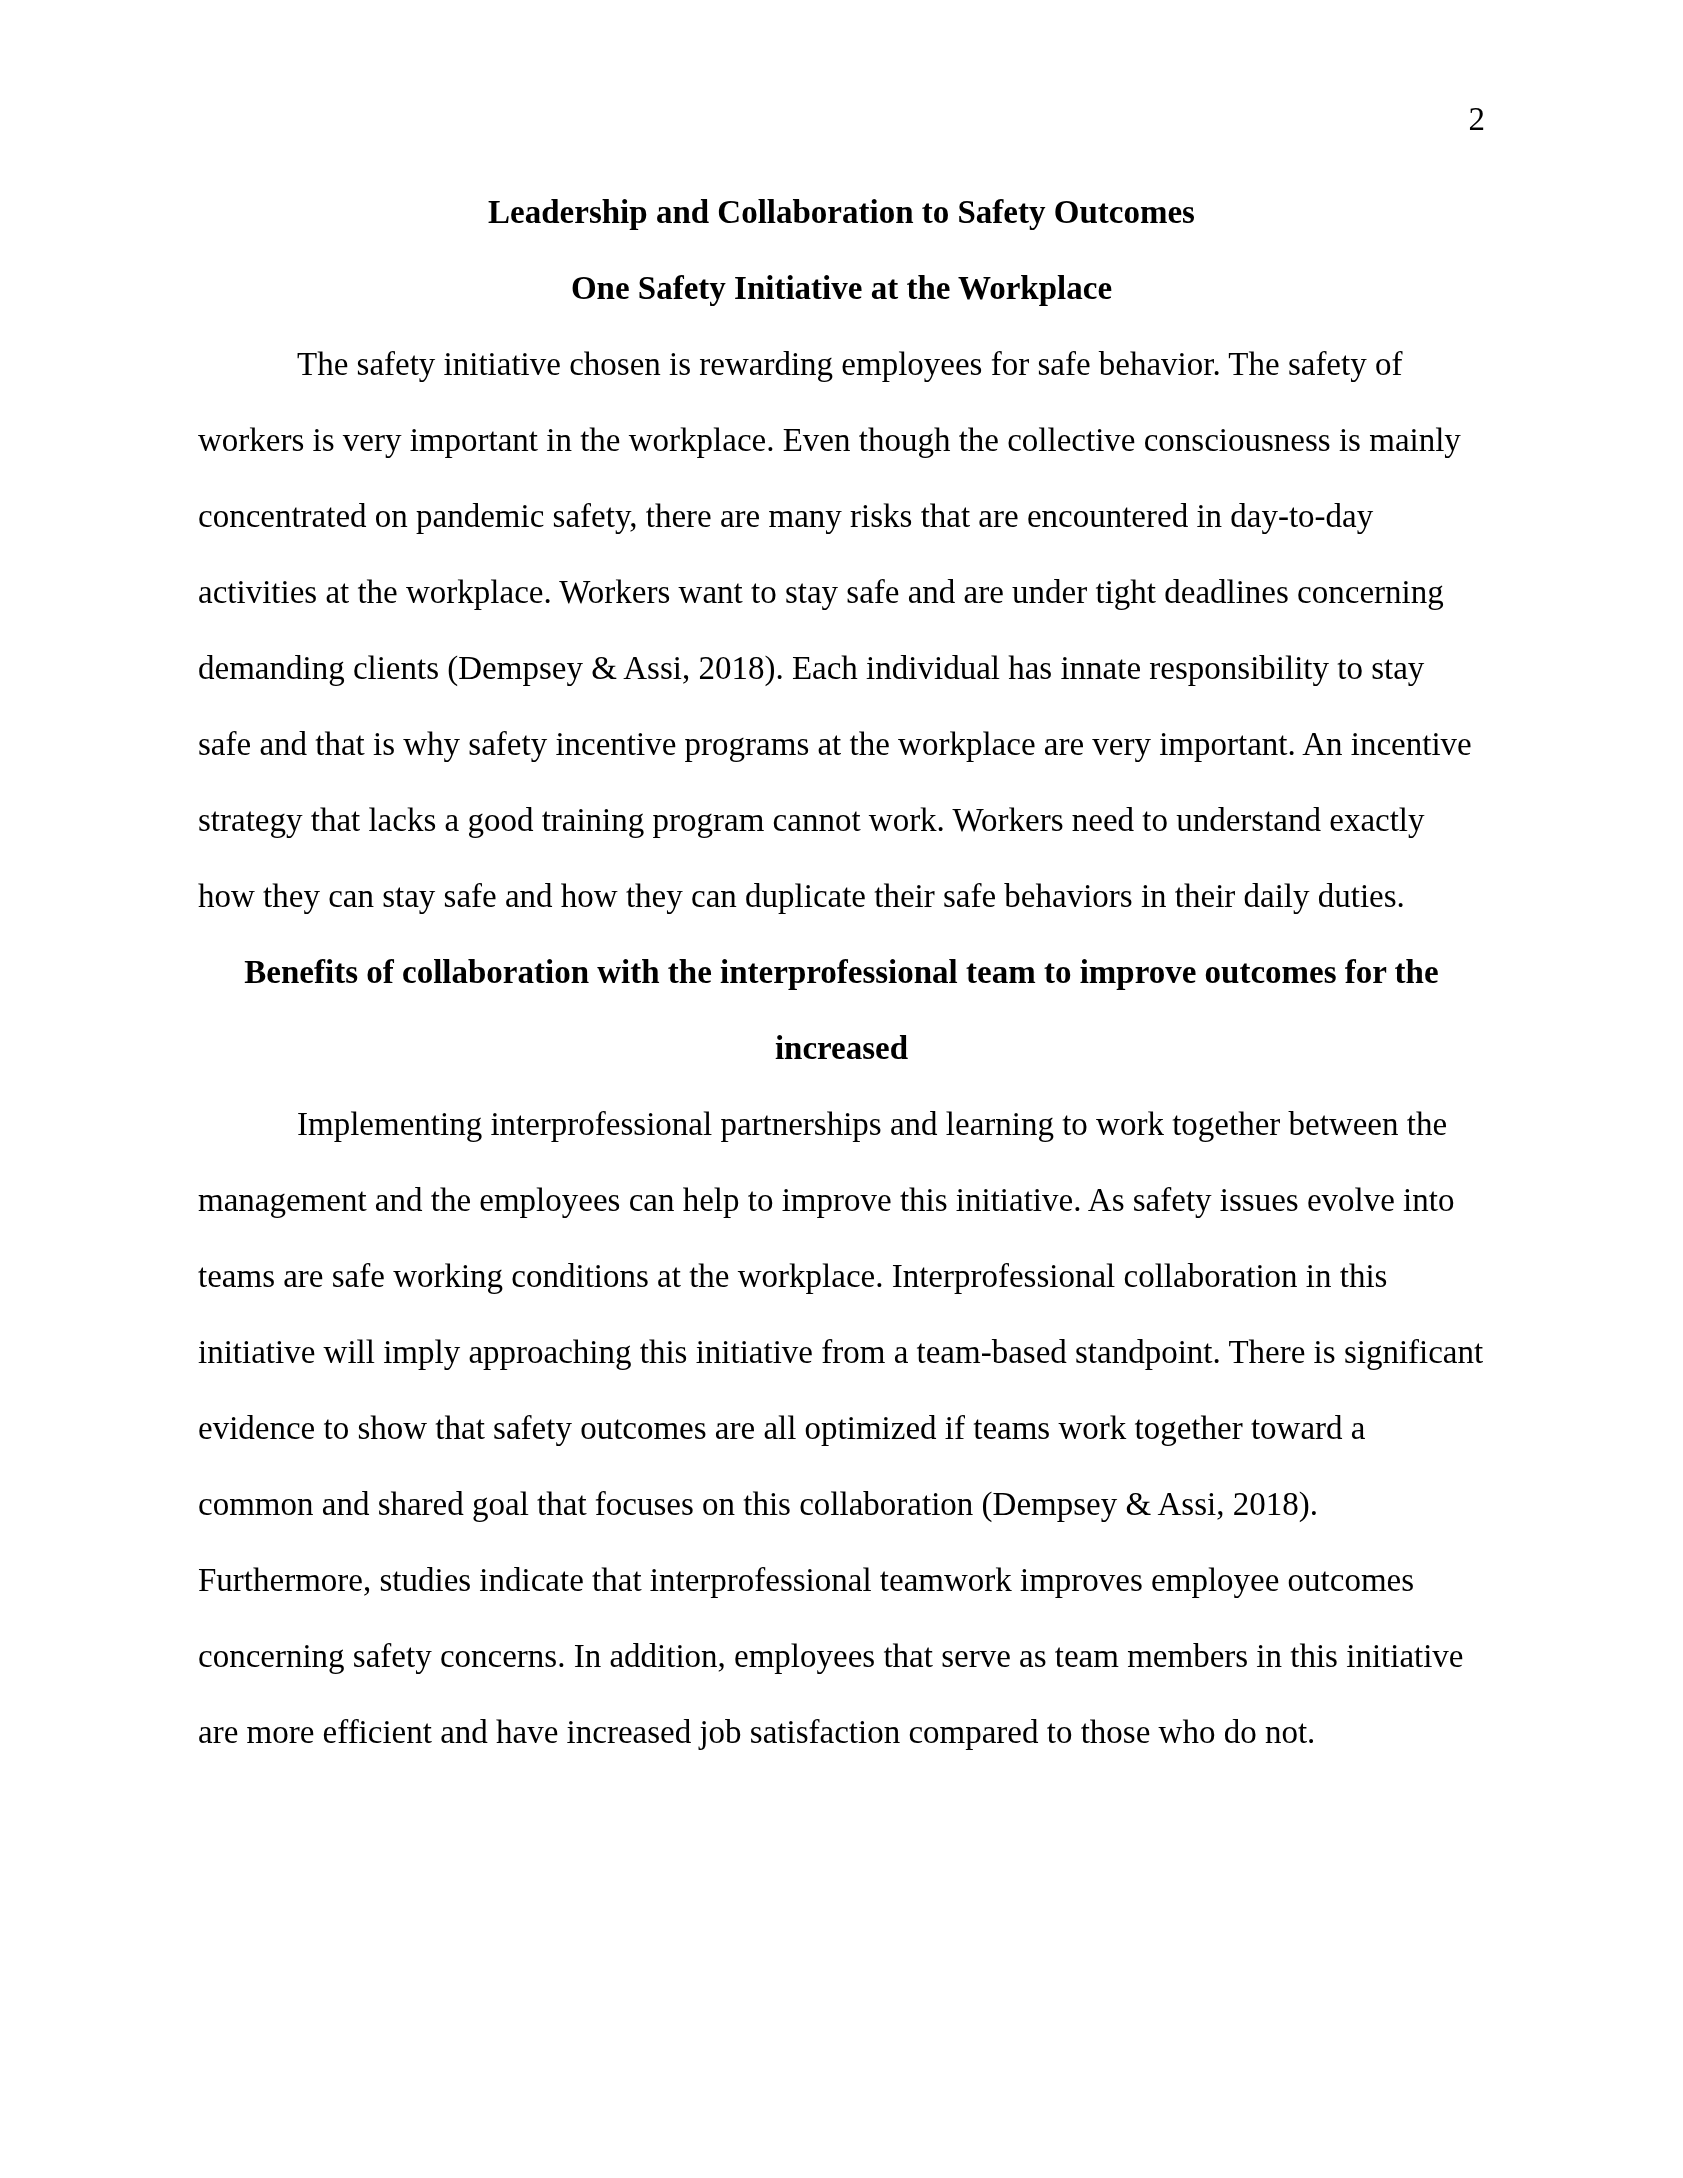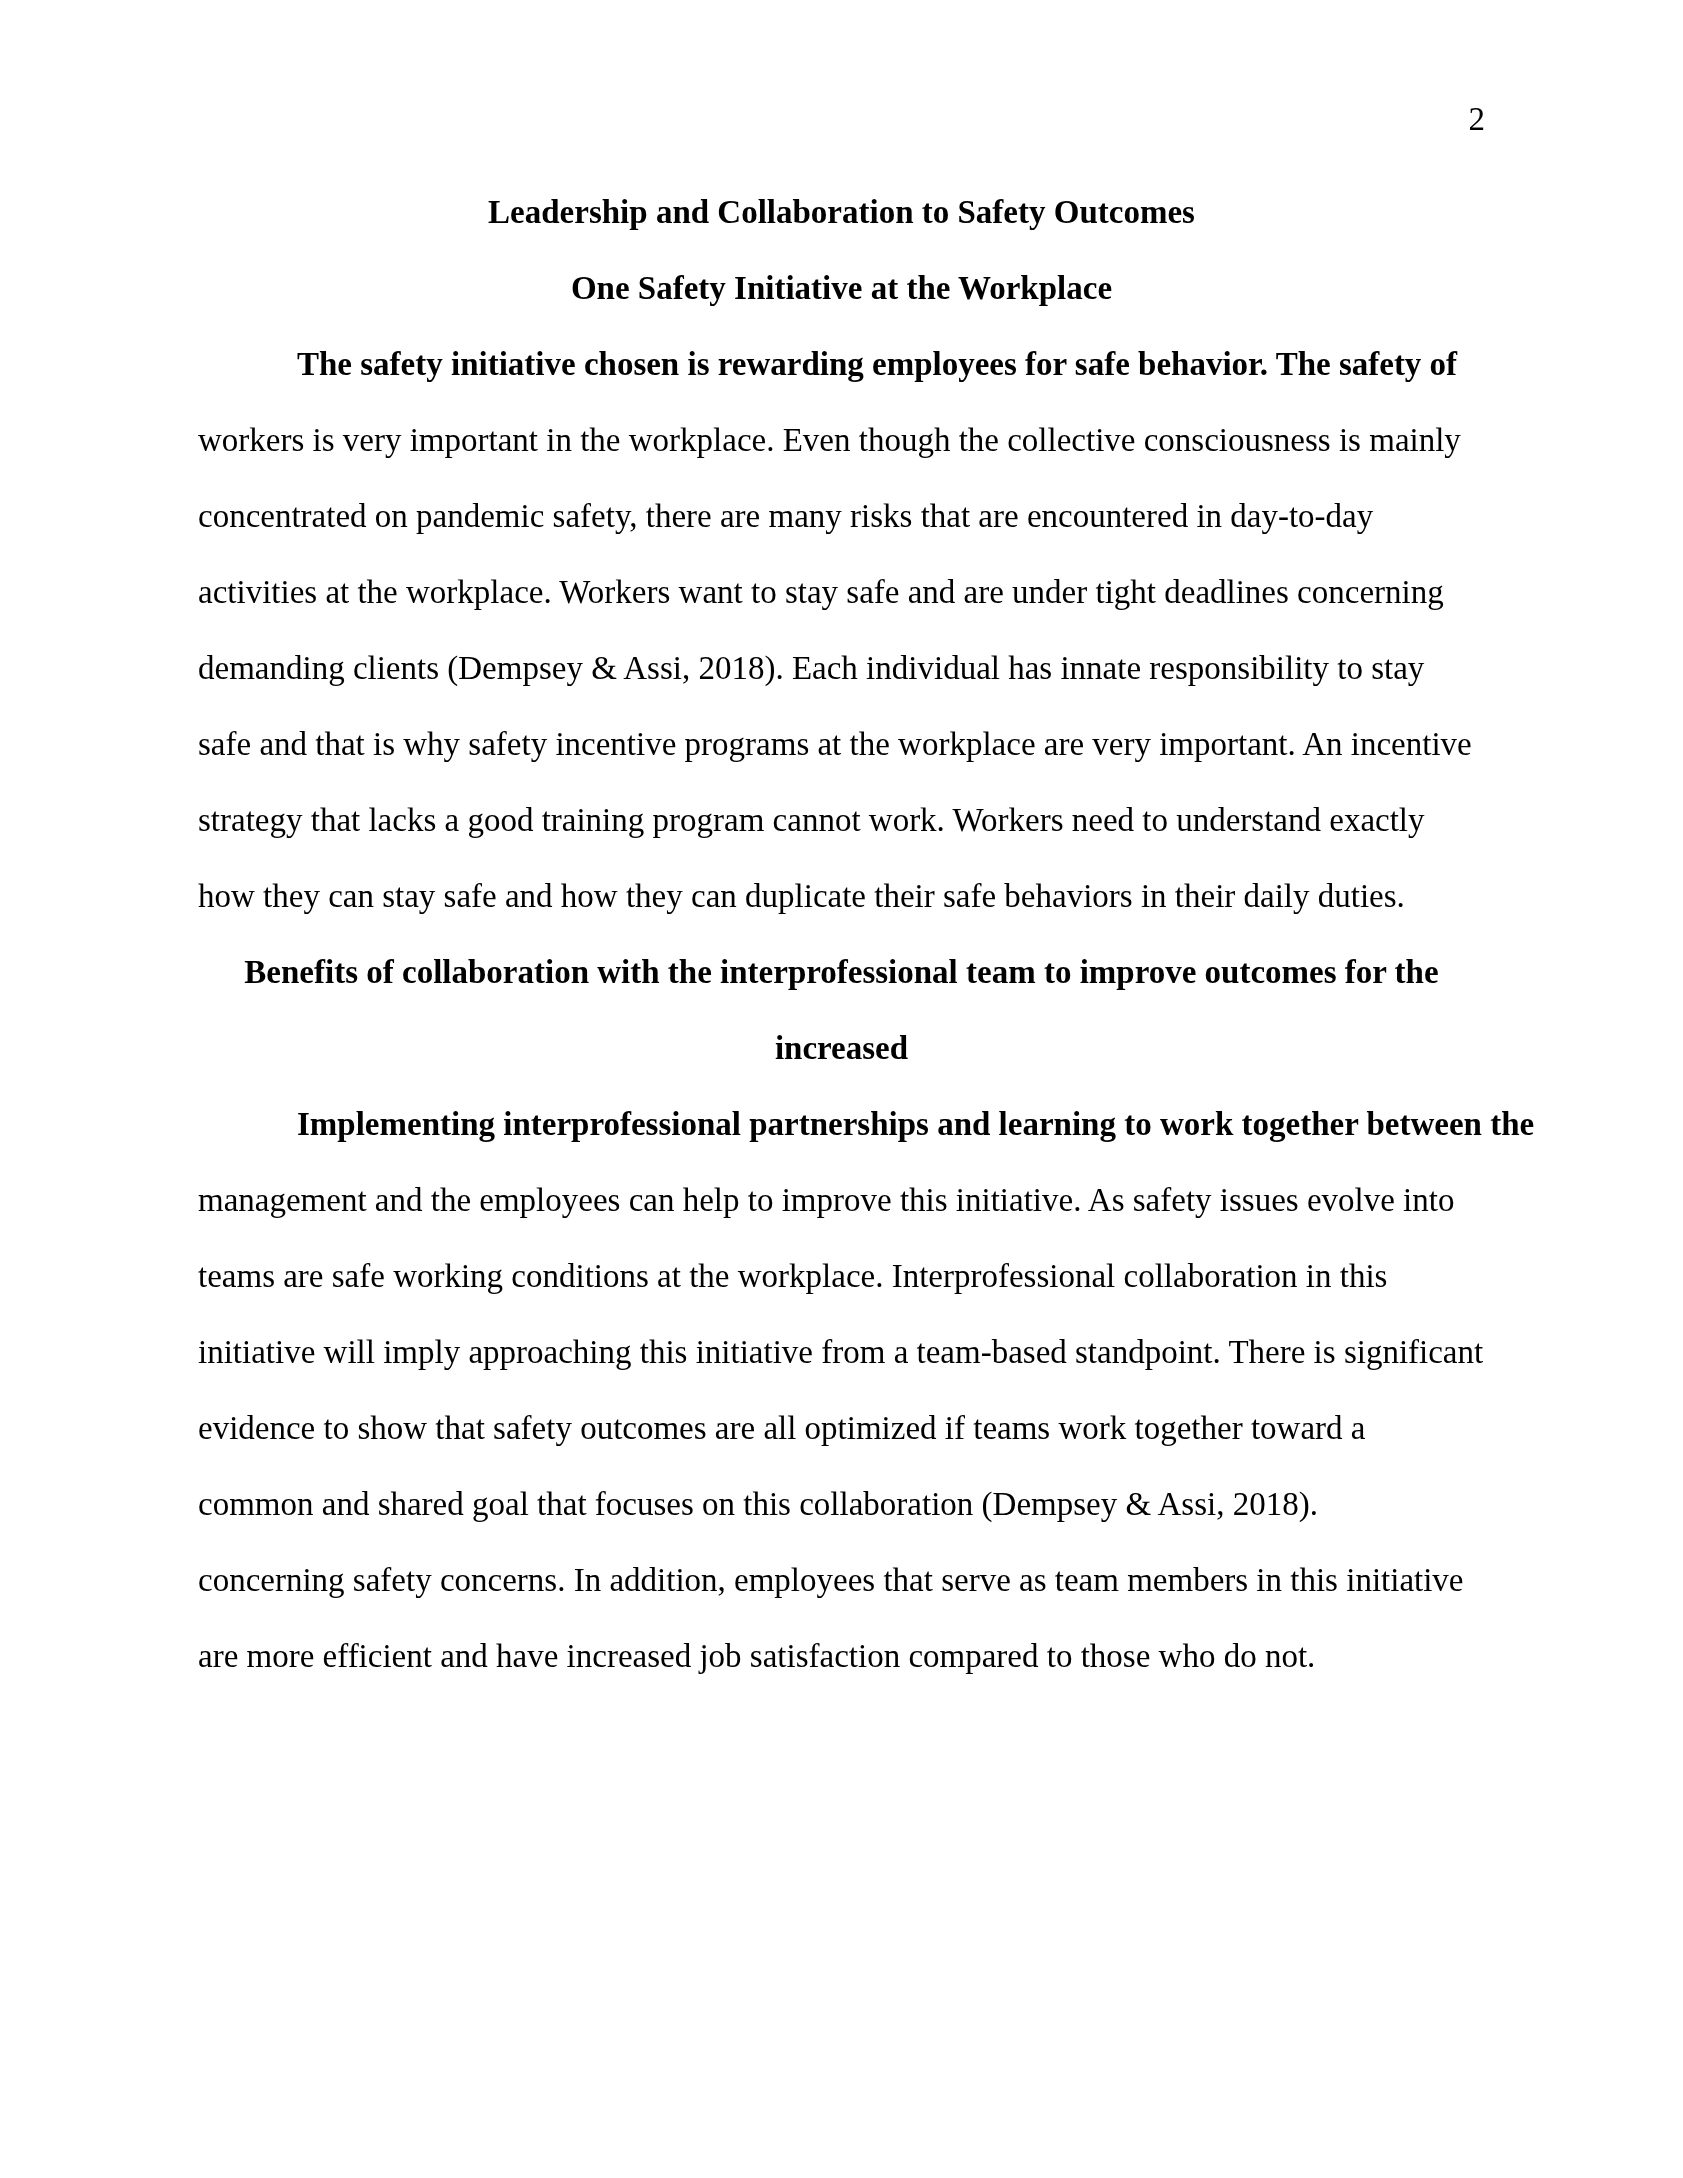--- a/index.html
+++ b/index.html
@@ -42,21 +42,20 @@
     white-space: nowrap;
   }
   .center {
     text-align: center;
   }
   .bold {
     font-weight: bold;
   }
   .indent {
     padding-left: 99px;
-    font-weight: bold;
   }
 </style>
 </head>
 <body>
 
 <div class="page">
 
   <div class="page-number">2</div>
 
   <div class="content">
@@ -80,19 +79,20 @@
       <div class="line center bold">increased</div>
     </div>
 
     <div>
       <div class="line indent">Implementing interprofessional partnerships and learning to work together between the</div>
       <div class="line">management and the employees can help to improve this initiative. As safety issues evolve into</div>
       <div class="line">teams are safe working conditions at the workplace. Interprofessional collaboration in this</div>
       <div class="line">initiative will imply approaching this initiative from a team-based standpoint. There is significant</div>
       <div class="line">evidence to show that safety outcomes are all optimized if teams work together toward a</div>
       <div class="line">common and shared goal that focuses on this collaboration (Dempsey &amp; Assi, 2018).</div>
+      <div class="line">Furthermore, studies indicate that interprofessional teamwork improves employee outcomes</div>
       <div class="line">concerning safety concerns. In addition, employees that serve as team members in this initiative</div>
       <div class="line">are more efficient and have increased job satisfaction compared to those who do not.</div>
     </div>
 
   </div>
 </div>
 
 
 </body></html>

